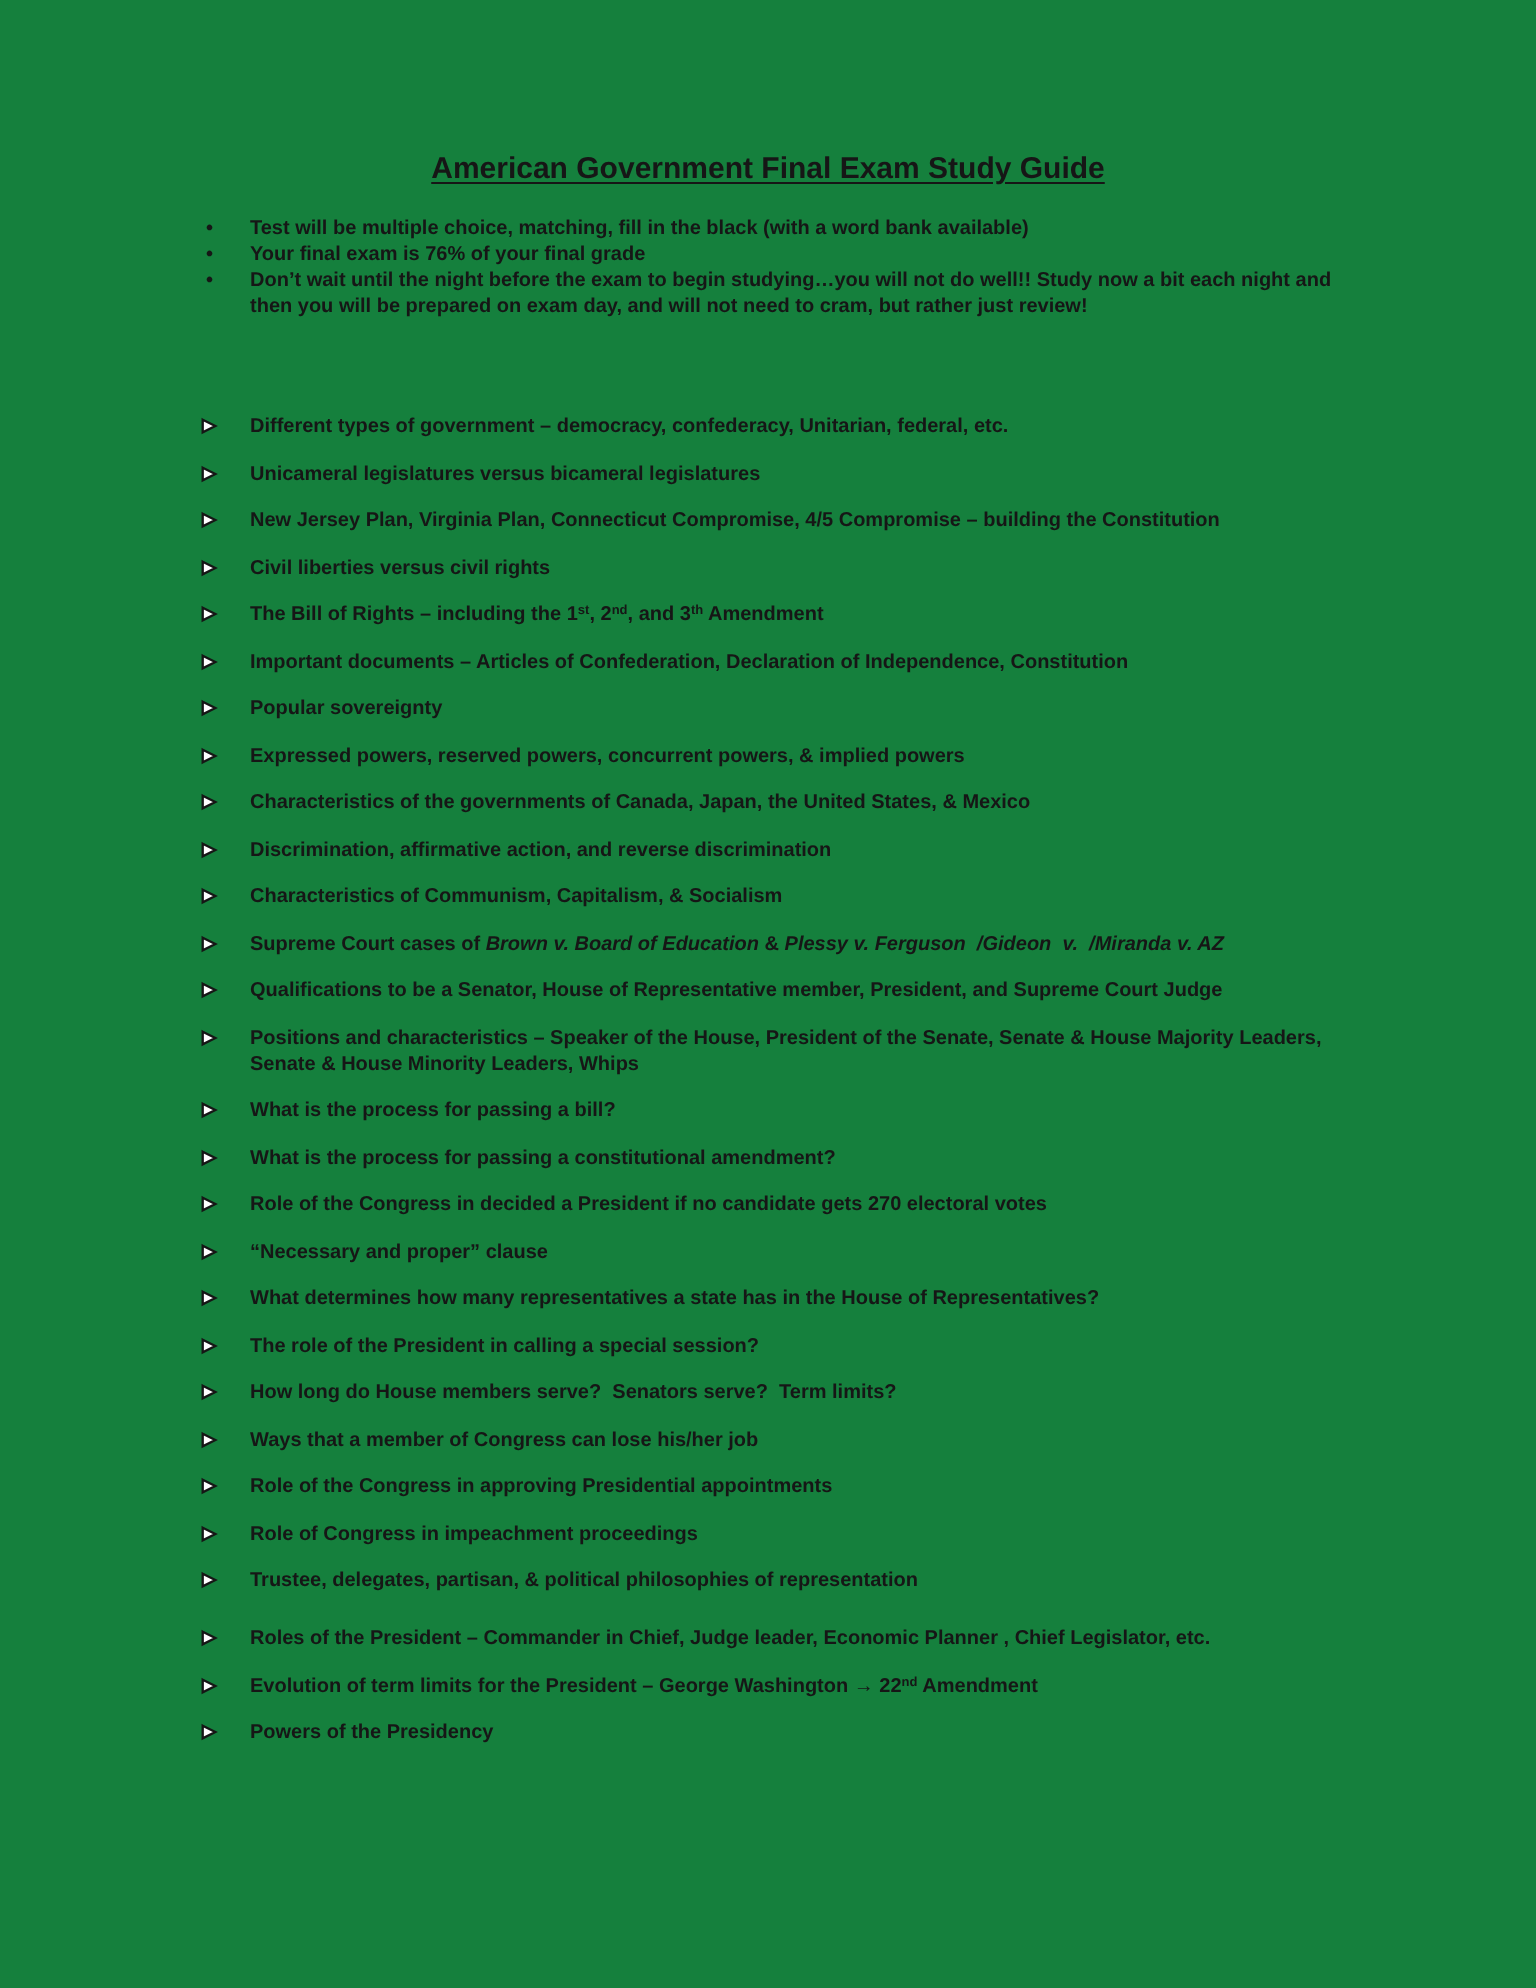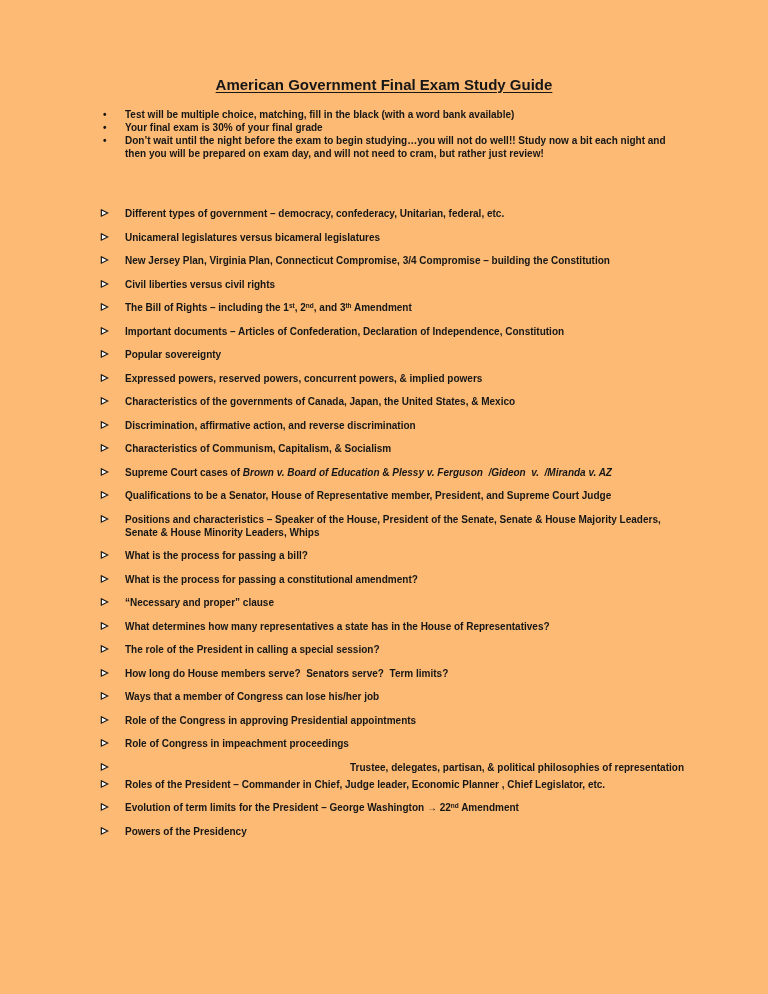--- a/index.html
+++ b/index.html
@@ -1,20 +1,20 @@
 <!DOCTYPE html>
 <html><head>
 <meta charset="utf-8">
 <style>
   html,body{margin:0;padding:0;background:#ffffff;}
   .page{
     position:relative;
     width:768px;
     height:994px;
-    background:#fdba74;
+    background:#15803d;
     font-family:"Liberation Sans","DejaVu Sans",sans-serif;
     font-weight:bold;
     color:#161616;
     overflow:hidden;
   }
   .title{
     margin:0;
     padding-top:76px;
     text-align:center;
     font-size:15px;
@@ -37,21 +37,21 @@
   .study-list{
     margin:47px 0 0 100px;
     width:584px;
   }
   .study-item{
     display:flex;
     font-size:10px;
     line-height:13px;
     margin-bottom:10.5px;
   }
-  .study-item.tight{margin-bottom:4px;text-align:right;}
+  .study-item.tight{margin-bottom:16px;}
   .arrow-marker{flex:0 0 25px;padding-top:1px;}
   .arrow-marker svg{display:block;}
   .item-text{flex:1;white-space:pre-wrap;}
   .item-text i{font-style:italic;}
   .item-text sup{
     font-size:6.5px;
     line-height:0;
     position:relative;
     top:-3px;
     vertical-align:baseline;
@@ -62,21 +62,21 @@
 
 <div class="page">
   <h1 class="title">American Government Final Exam Study Guide</h1>
   <div class="intro-list">
       <div class="intro-item">
         <span class="intro-marker">•</span>
         <span class="intro-text">Test will be multiple choice, matching, fill in the black (with a word bank available)</span>
       </div>
       <div class="intro-item">
         <span class="intro-marker">•</span>
-        <span class="intro-text">Your final exam is 30% of your final grade</span>
+        <span class="intro-text">Your final exam is 76% of your final grade</span>
       </div>
       <div class="intro-item">
         <span class="intro-marker">•</span>
         <span class="intro-text">Don’t wait until the night before the exam to begin studying…you will not do well!! Study now a bit each night and then you will be prepared on exam day, and will not need to cram, but rather just review!</span>
       </div>
     </div>
   <div class="study-list">
       <div class="study-item">
         <span class="arrow-marker">
           <svg width="9" height="10" viewBox="0 0 10 11">
@@ -92,21 +92,21 @@
           </svg>
         </span>
         <span class="item-text"><span>Unicameral legislatures versus bicameral legislatures</span></span>
       </div>
       <div class="study-item">
         <span class="arrow-marker">
           <svg width="9" height="10" viewBox="0 0 10 11">
             <path d="M1.5 2 L8.5 5.5 L1.5 9 Z" fill="#ffffff" stroke="#161616" stroke-width="1.3" stroke-linejoin="miter"></path>
           </svg>
         </span>
-        <span class="item-text"><span>New Jersey Plan, Virginia Plan, Connecticut Compromise, 3/4 Compromise – building the Constitution</span></span>
+        <span class="item-text"><span>New Jersey Plan, Virginia Plan, Connecticut Compromise, 4/5 Compromise – building the Constitution</span></span>
       </div>
       <div class="study-item">
         <span class="arrow-marker">
           <svg width="9" height="10" viewBox="0 0 10 11">
             <path d="M1.5 2 L8.5 5.5 L1.5 9 Z" fill="#ffffff" stroke="#161616" stroke-width="1.3" stroke-linejoin="miter"></path>
           </svg>
         </span>
         <span class="item-text"><span>Civil liberties versus civil rights</span></span>
       </div>
       <div class="study-item">
@@ -197,20 +197,28 @@
         </span>
         <span class="item-text"><span>What is the process for passing a bill?</span></span>
       </div>
       <div class="study-item">
         <span class="arrow-marker">
           <svg width="9" height="10" viewBox="0 0 10 11">
             <path d="M1.5 2 L8.5 5.5 L1.5 9 Z" fill="#ffffff" stroke="#161616" stroke-width="1.3" stroke-linejoin="miter"></path>
           </svg>
         </span>
         <span class="item-text"><span>What is the process for passing a constitutional amendment?</span></span>
+      </div>
+      <div class="study-item">
+        <span class="arrow-marker">
+          <svg width="9" height="10" viewBox="0 0 10 11">
+            <path d="M1.5 2 L8.5 5.5 L1.5 9 Z" fill="#ffffff" stroke="#161616" stroke-width="1.3" stroke-linejoin="miter"></path>
+          </svg>
+        </span>
+        <span class="item-text"><span>Role of the Congress in decided a President if no candidate gets 270 electoral votes</span></span>
       </div>
       <div class="study-item">
         <span class="arrow-marker">
           <svg width="9" height="10" viewBox="0 0 10 11">
             <path d="M1.5 2 L8.5 5.5 L1.5 9 Z" fill="#ffffff" stroke="#161616" stroke-width="1.3" stroke-linejoin="miter"></path>
           </svg>
         </span>
         <span class="item-text"><span>“Necessary and proper” clause</span></span>
       </div>
       <div class="study-item">

